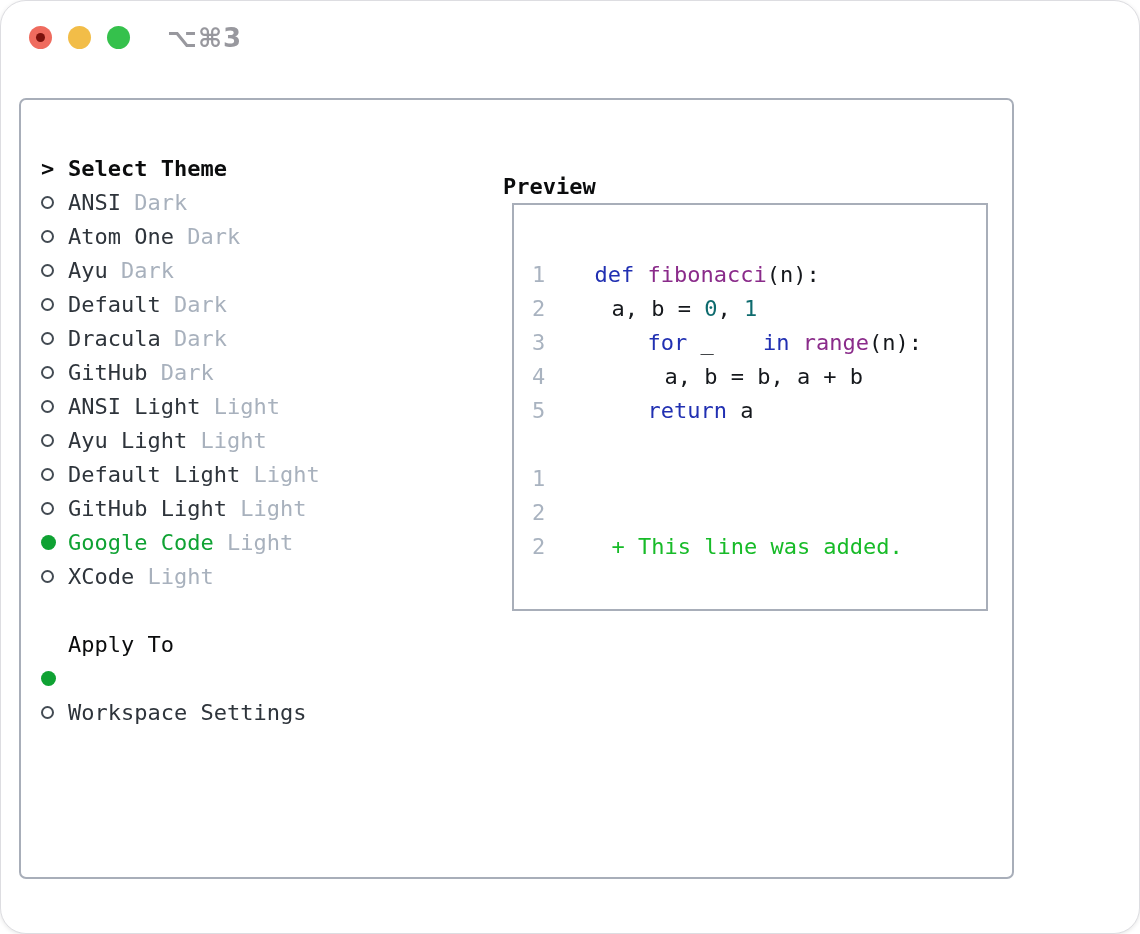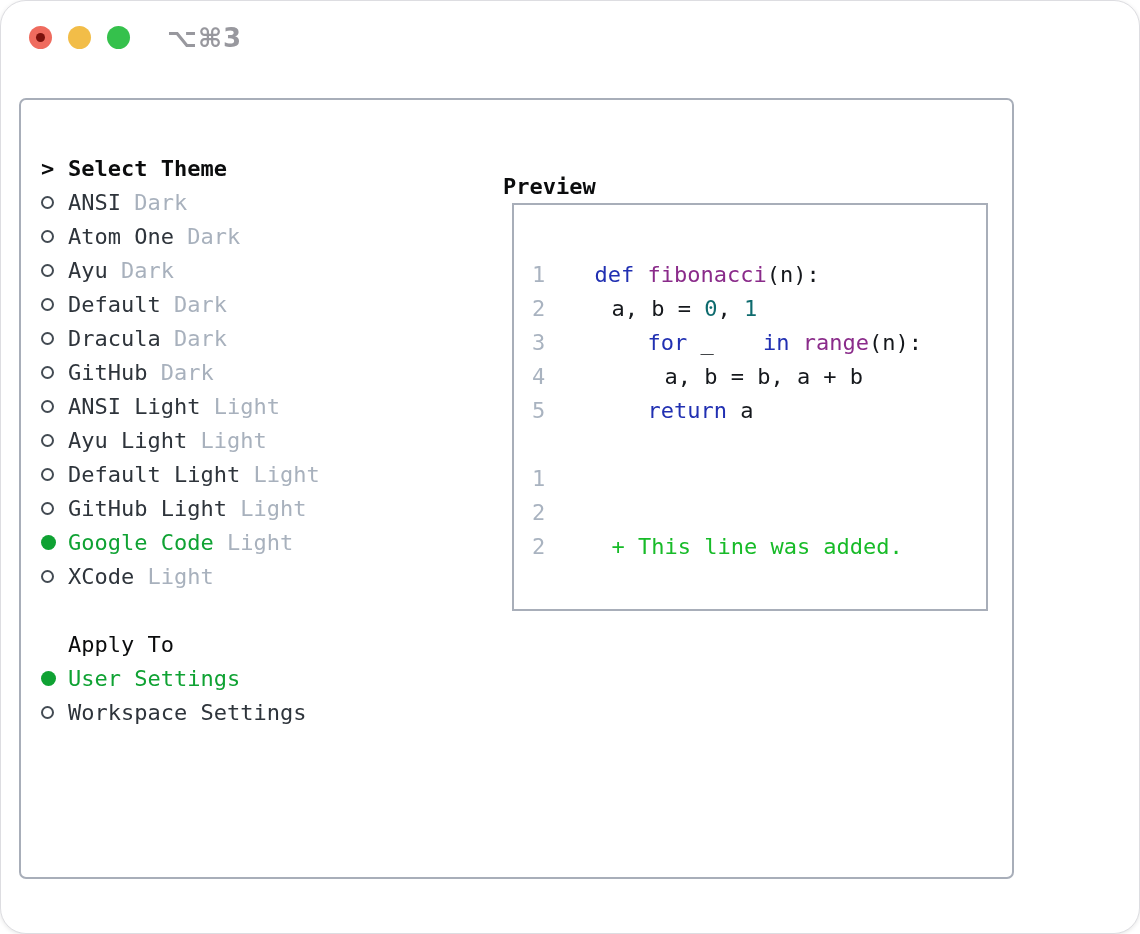--- a/index.html
+++ b/index.html
@@ -200,21 +200,20 @@
       <div class="row">
         <span class="bullet-col"></span>
         <span class="apply-label">Apply To</span>
       </div>
 
       <div id="apply-list">
           <div class="row">
             <span class="bullet-col">
               <span class="radio selected"></span>
             </span>
-            <span class="option-name selected">User Settings</span>
           </div>
           <div class="row">
             <span class="bullet-col">
               <span class="radio"></span>
             </span>
             <span class="option-name">Workspace Settings</span>
           </div>
         </div>
 
       <div class="spacer-row"></div>

